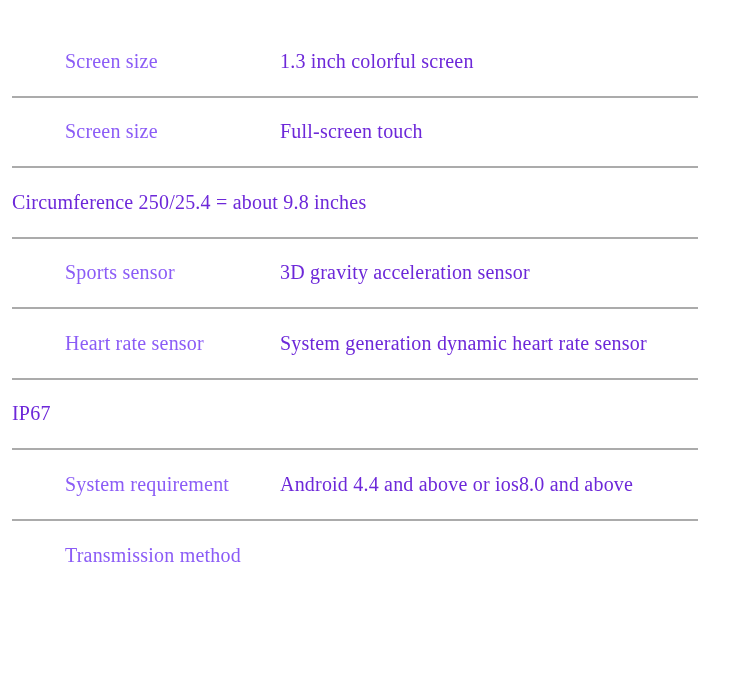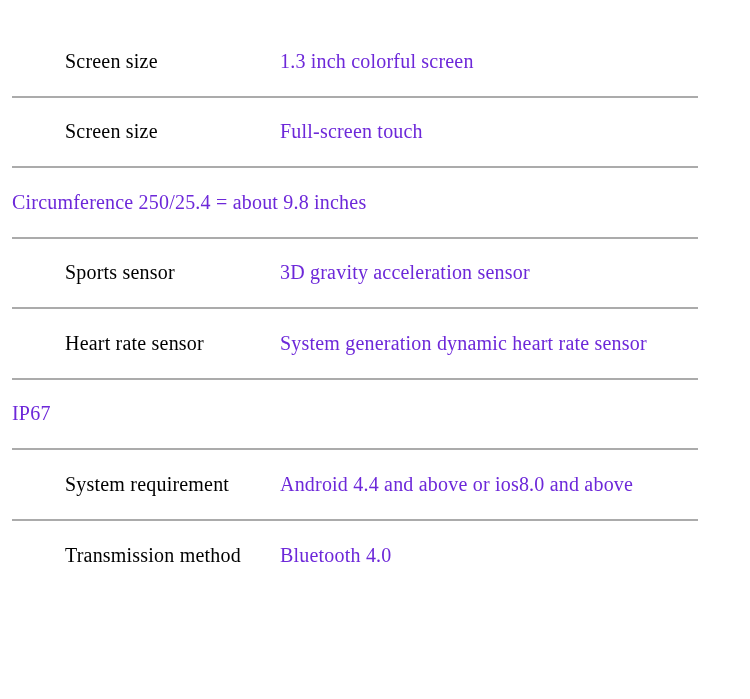--- a/index.html
+++ b/index.html
@@ -26,21 +26,21 @@
     border-bottom: 2px solid #ababab;
   }
   .spec-row:last-child {
     border-bottom: none;
   }
   .spec-label {
     flex: 0 0 268px;
     box-sizing: border-box;
     padding-left: 53px;
     font-size: 20px;
-    color: #000000;
+    color: #8b5cf6;
     letter-spacing: 0.2px;
     white-space: nowrap;
     font-family: Liberation Serif, serif;
   }
   .spec-value {
     flex: 1 1 auto;
     font-size: 20px;
     color: #6d28d9;
     letter-spacing: 0.2px;
     white-space: nowrap;
@@ -79,15 +79,14 @@
       <div class="spec-value">IP67</div>
     </div>
 
     <div class="spec-row">
       <div class="spec-label">System requirement</div>
       <div class="spec-value">Android 4.4 and above or ios8.0 and above</div>
     </div>
 
     <div class="spec-row">
       <div class="spec-label">Transmission method</div>
-      <div class="spec-value">Bluetooth 4.0</div>
     </div>
   </div>
 
 </body></html>

